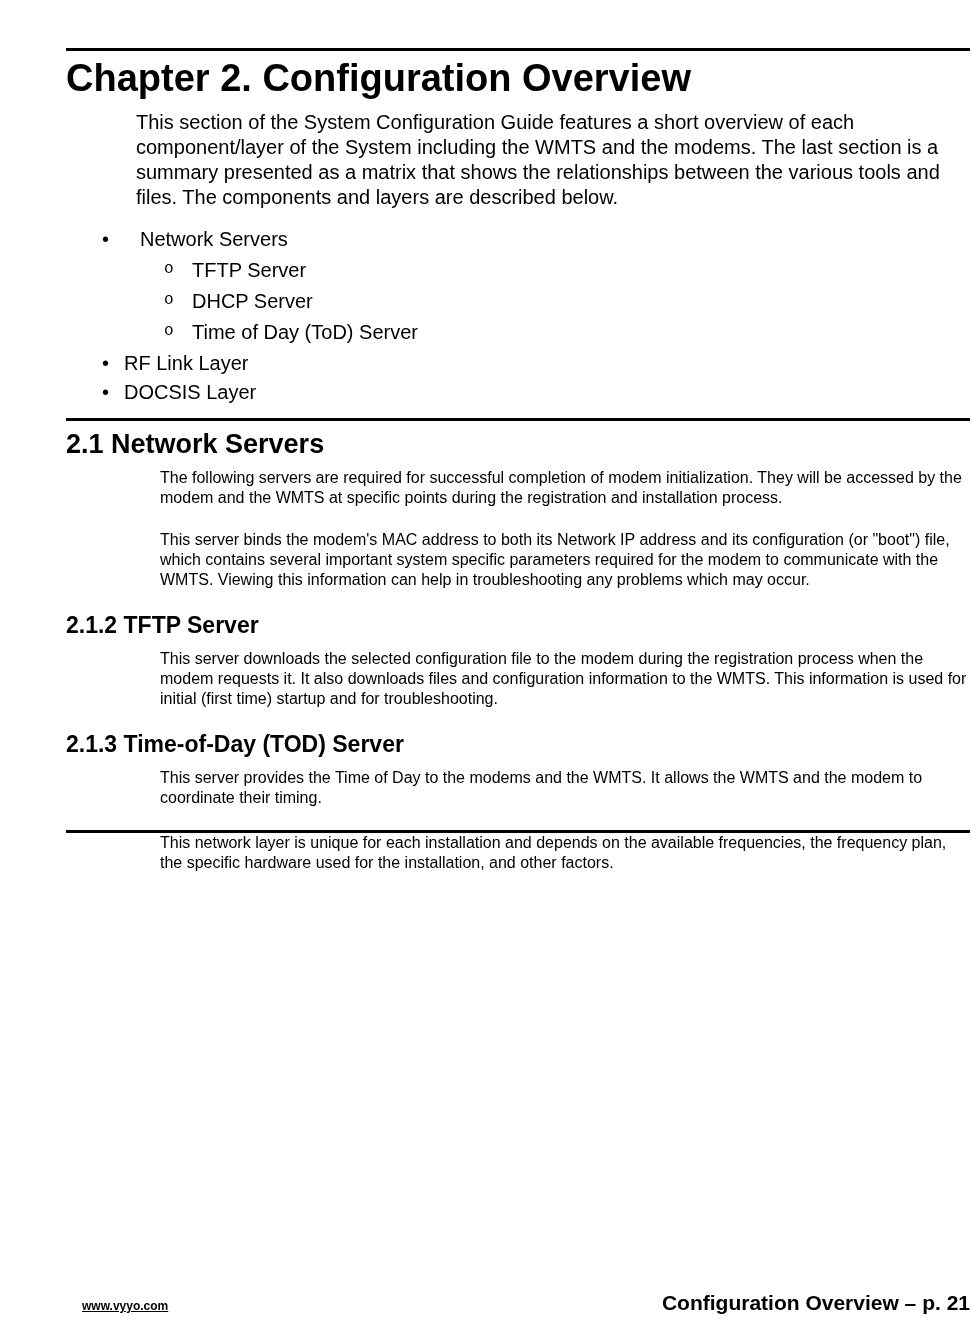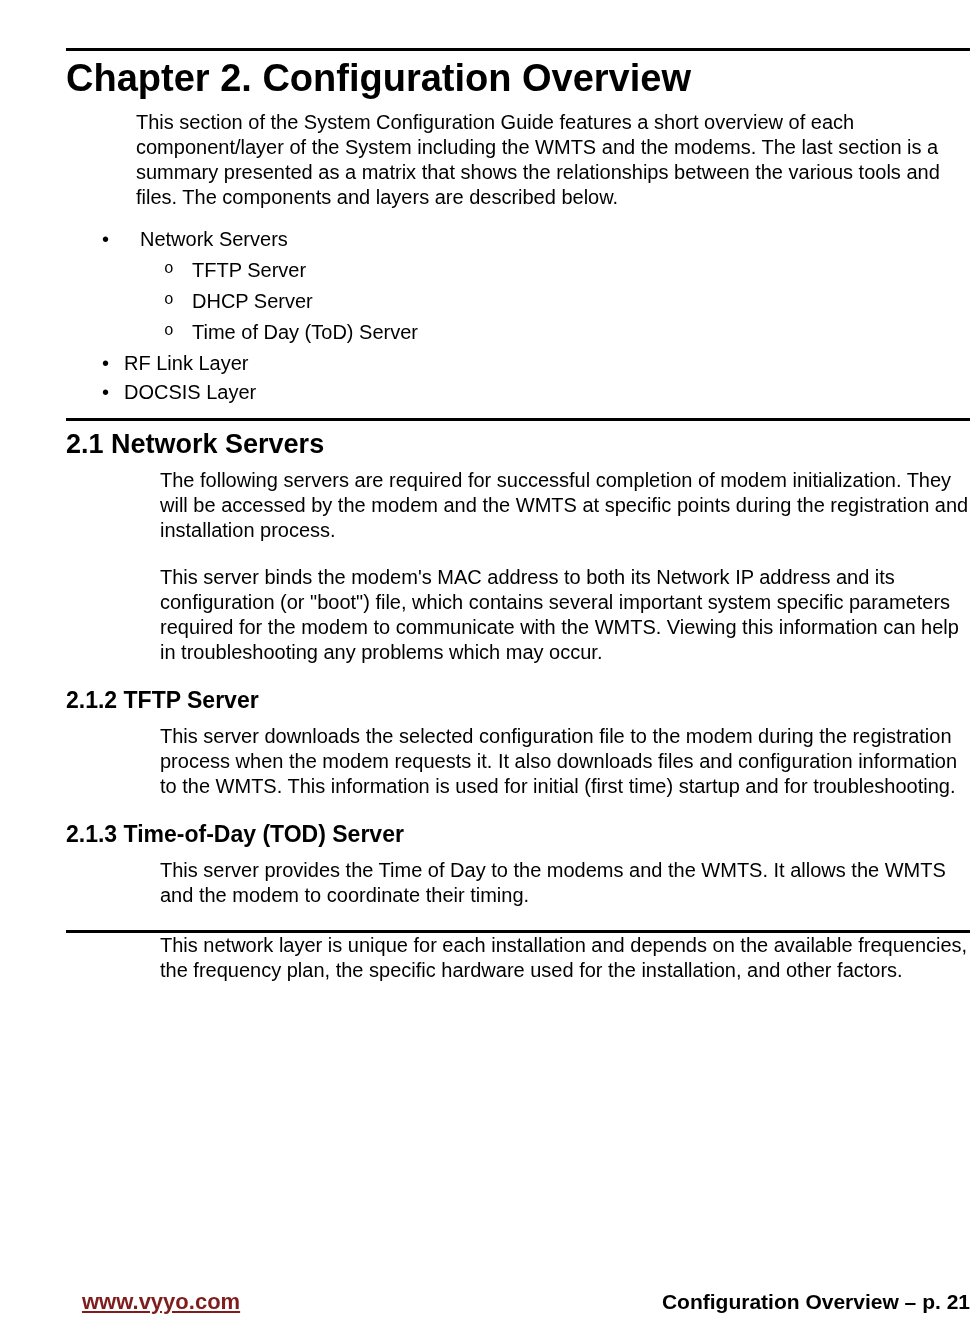--- a/index.html
+++ b/index.html
@@ -68,42 +68,42 @@
     .section-rule {
       border-top: 3px solid #000;
       margin: 10px 0 0 0;
     }
     h2.section-heading {
       font-size: 27px;
       font-weight: bold;
       margin: 8px 0 8px 0;
     }
     .section-body {
-      font-size: 20px;
+      font-size: 16px;
       line-height: 1.25;
       margin: 0 0 22px 94px;
       max-width: 840px;
     }
     h3.subsection-heading {
       font-size: 23px;
       font-weight: bold;
       margin: 10px 0 10px 0;
     }
     .footer {
       position: absolute;
       bottom: 18px;
       left: 18px;
       right: 0;
       display: flex;
       justify-content: space-between;
       align-items: baseline;
     }
     .footer-left {
-      color: #7f1d1d;
-      font-size: 22px;
+      color: #000000;
+      font-size: 12px;
       font-weight: bold;
       text-decoration: underline;
     }
     .footer-right {
       font-size: 21px;
       font-weight: bold;
       padding-right: 2px;
     }
   </style>
 </head>

